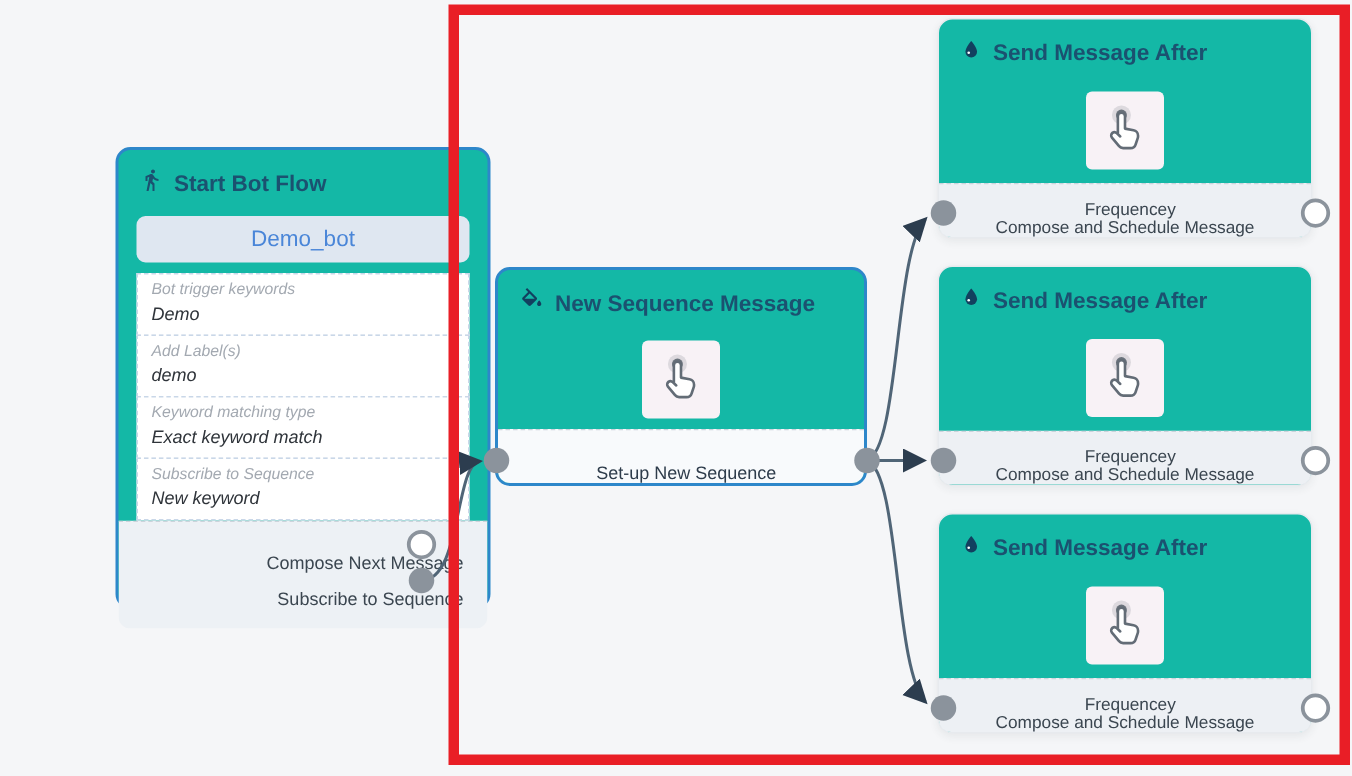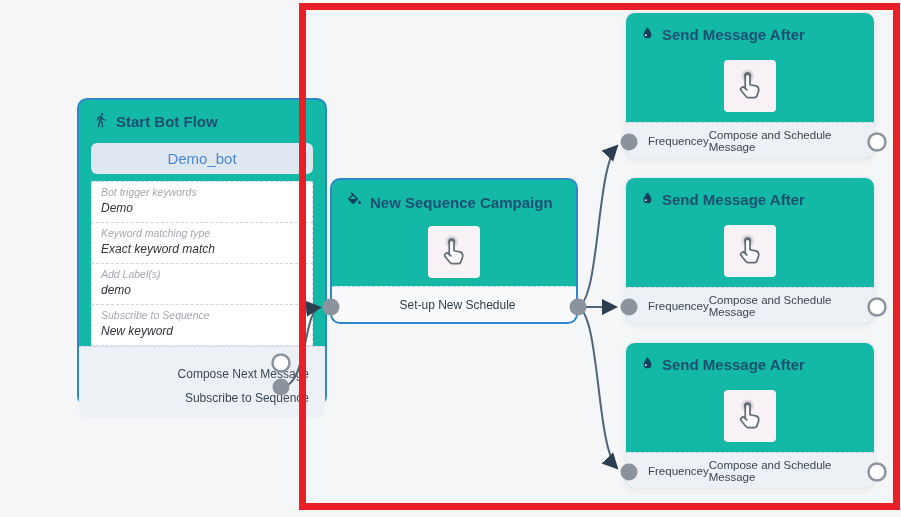--- a/index.html
+++ b/index.html
@@ -29,22 +29,22 @@
                 flex-direction:column;gap:11px;}
   .out-row{text-align:right;font-size:12px;color:#3b4650;line-height:13px;}
 
   
   #campaign-node{left:330px;top:178px;width:248px;height:146px;}
   .node-body{flex:1;display:flex;align-items:center;justify-content:center;}
   .hand-tile{width:52px;height:52px;background:#f8f2f6;border-radius:4px;
              display:flex;align-items:center;justify-content:center;cursor:pointer;}
   .ports-footer{height:36px;background:#f8fafc;border-top:1px dashed #ccd3db;
                 border-radius:0 0 8px 8px;display:flex;align-items:center;
-                justify-content:center;padding:0 15px;box-sizing:border-box;
-                font-size:12px;color:#2e3c4b;}
+                justify-content:flex-end;padding:0 15px;box-sizing:border-box;
+                font-size:12px;color:#2e3c4b;flex-direction:column;}
   .ports-footer.gray{background:#edf0f4;color:#3b4650;font-size:11.5px;}
   .ports-footer .in-label{padding-left:7px;}
 
   
   .send-node{left:625px;width:250px;height:147px;}
   #send-node-0{top:12px;} #send-node-1{top:177px;} #send-node-2{top:342px;}
 
   
   #edges{position:absolute;left:0;top:0;z-index:5;pointer-events:none;}
   #edges .port{pointer-events:auto;cursor:crosshair;}
@@ -65,58 +65,58 @@
       </span>
       <span>Start Bot Flow</span>
     </div>
     <div class="bot-btn">Demo_bot</div>
     <div class="fields">
       <div class="field">
         <div class="field-label">Bot trigger keywords</div>
         <div class="field-value">Demo</div>
       </div>
       <div class="field">
+        <div class="field-label">Add Label(s)</div>
+        <div class="field-value">demo</div>
+      </div>
+      <div class="field">
         <div class="field-label">Keyword matching type</div>
         <div class="field-value">Exact keyword match</div>
-      </div>
-      <div class="field">
-        <div class="field-label">Add Label(s)</div>
-        <div class="field-value">demo</div>
       </div>
       <div class="field">
         <div class="field-label">Subscribe to Sequence</div>
         <div class="field-value">New keyword</div>
       </div>
     </div>
     <div class="start-footer">
       <div class="out-row">Compose Next Message</div>
       <div class="out-row">Subscribe to Sequence</div>
     </div>
   </div>
 
   <div class="node active" id="campaign-node">
     <div class="node-header">
       <span>
         <svg width="17" height="17" viewBox="0 0 24 24">
             <path fill="#12405f" d="M16.56 8.94L7.62 0 6.21 1.41l2.38 2.38-5.15 5.15c-.59.59-.59 1.54 0 2.12l5.5 5.5c.29.29.68.44 1.06.44s.77-.15 1.06-.44l5.5-5.5c.59-.58.59-1.53 0-2.12zM5.21 10L10 5.21 14.79 10H5.21zM19 11.5s-2 2.17-2 3.5c0 1.1.9 2 2 2s2-.9 2-2c0-1.33-2-3.5-2-3.5z"></path>
           </svg>
       </span>
-      <span>New Sequence Campaign</span>
+      <span>New Sequence Message</span>
     </div>
     <div class="node-body">
       <div class="hand-tile">
         <svg width="38" height="38" viewBox="0 0 24 24">
           <circle cx="10.5" cy="5.5" r="4" fill="#8a8f96" opacity="0.25"></circle>
           <circle cx="10.5" cy="5.5" r="2.3" fill="#5d6670" opacity="0.9"></circle>
           <path d="M9 13.5 V6 a1.5 1.5 0 0 1 3 0 v5.2 l3.6 .7 c1.1 .2 1.9 1.2 1.9 2.3 0 .3 0 .6 -.1 .9 l-.9 2.7 c-.3 1 -1.2 1.6 -2.2 1.6 h-3.1 c-.7 0 -1.3 -.3 -1.7 -.8 l-3 -3.6 c-.5 -.6 -.4 -1.5 .2 -2 .5 -.4 1.3 -.4 1.8 .1 l1.5 1.4 z" fill="#ffffff" stroke="#636c76" stroke-width="1.1" stroke-linejoin="round"></path>
         </svg>
       </div>
     </div>
     <div class="ports-footer">
-      <span class="in-label">Set-up New Schedule</span>
+      <span class="in-label">Set-up New Sequence</span>
     </div>
   </div>
 
   <div class="node plain send-node" id="send-node-0">
     <div class="node-header">
       <span>
         <svg width="15" height="16" viewBox="0 0 24 24">
             <path fill="#12405f" d="M12 2.8C12 2.8 5.8 9.9 5.8 14.3a6.2 6.2 0 0 0 12.4 0C18.2 9.9 12 2.8 12 2.8z"></path>
             <circle cx="9.3" cy="15.4" r="1.4" fill="#fff"></circle>
           </svg>

